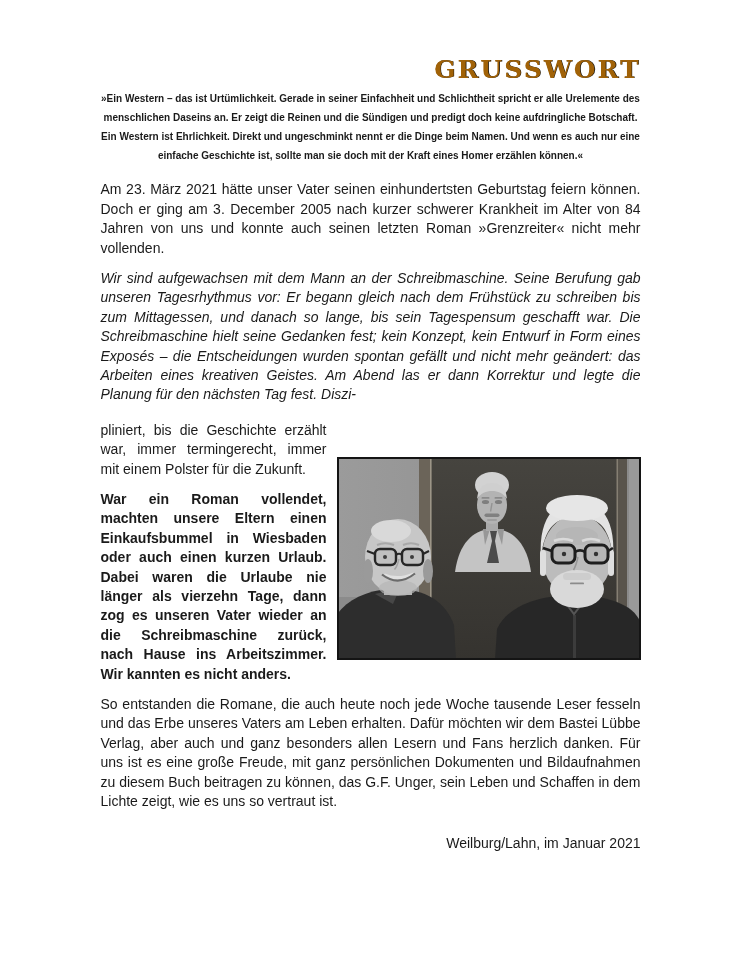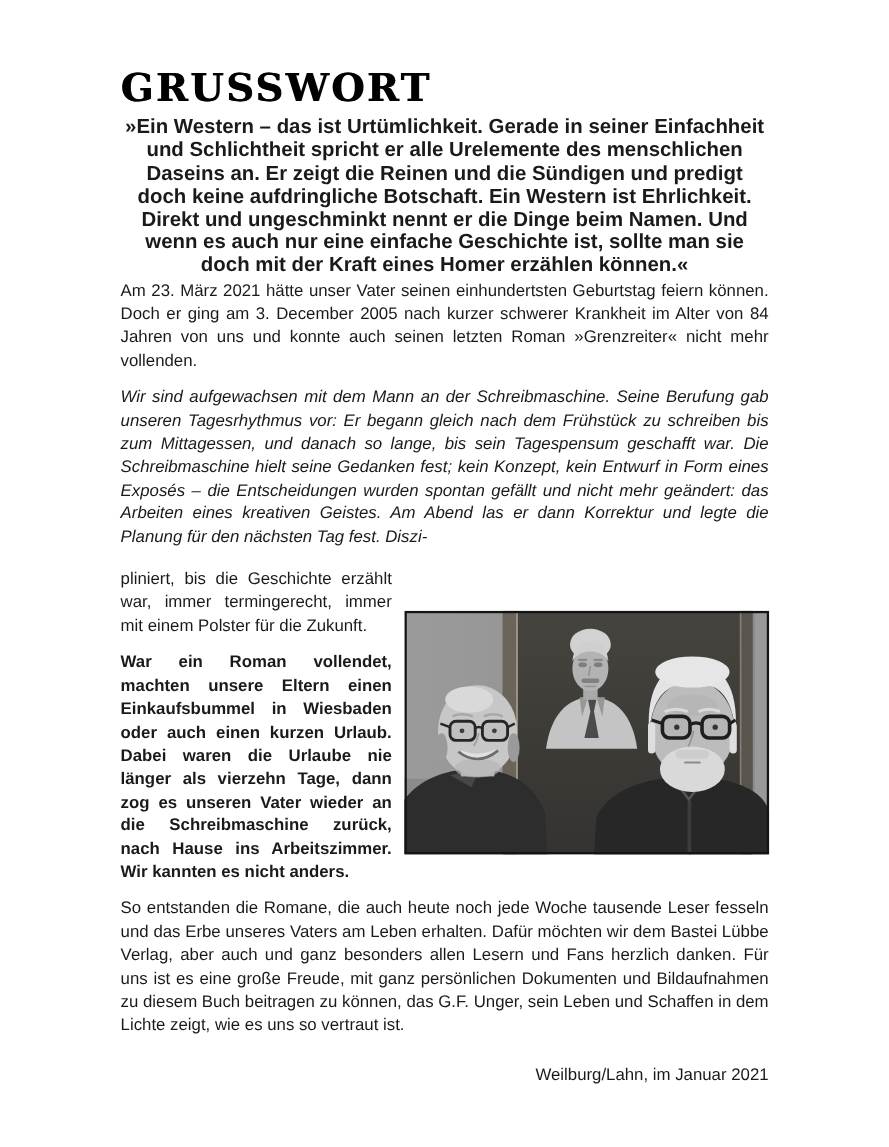--- a/index.html
+++ b/index.html
@@ -13,42 +13,42 @@
     font-family: "Liberation Sans", "DejaVu Sans", sans-serif;
     color: #1a1a1a;
     -webkit-font-smoothing: antialiased;
   }
   .page {
     width: 540px;
     margin: 0 auto;
     padding-top: 56px;
   }
   .doc-title {
-    text-align: left;
+    text-align: right;
     font-family: "DejaVu Serif", serif;
     font-weight: 700;
-    font-size: 32px;
+    font-size: 25px;
     line-height: 1.1;
     letter-spacing: 2px;
     margin: 0 0 5px 0;
-    color: #000000;
+    color: #a16207;
     text-shadow: 0.6px 0 0 #111;
   }
   .doc-byline {
     text-align: center;
     font-weight: 700;
     font-size: 15px;
     margin: 0 0 22px 0;
   }
   .quote {
     text-align: center;
     font-weight: 700;
-    font-size: 17px;
+    font-size: 10px;
     line-height: 19.2px;
-    margin: 0 0 2px 0;
+    margin: 0 0 15px 0;
   }
   .quote-attribution {
     text-align: center;
     font-weight: 700;
     font-size: 14px;
     margin: 0 0 21px 0;
   }
   .body-par {
     font-size: 14px;
     line-height: 19.4px;

